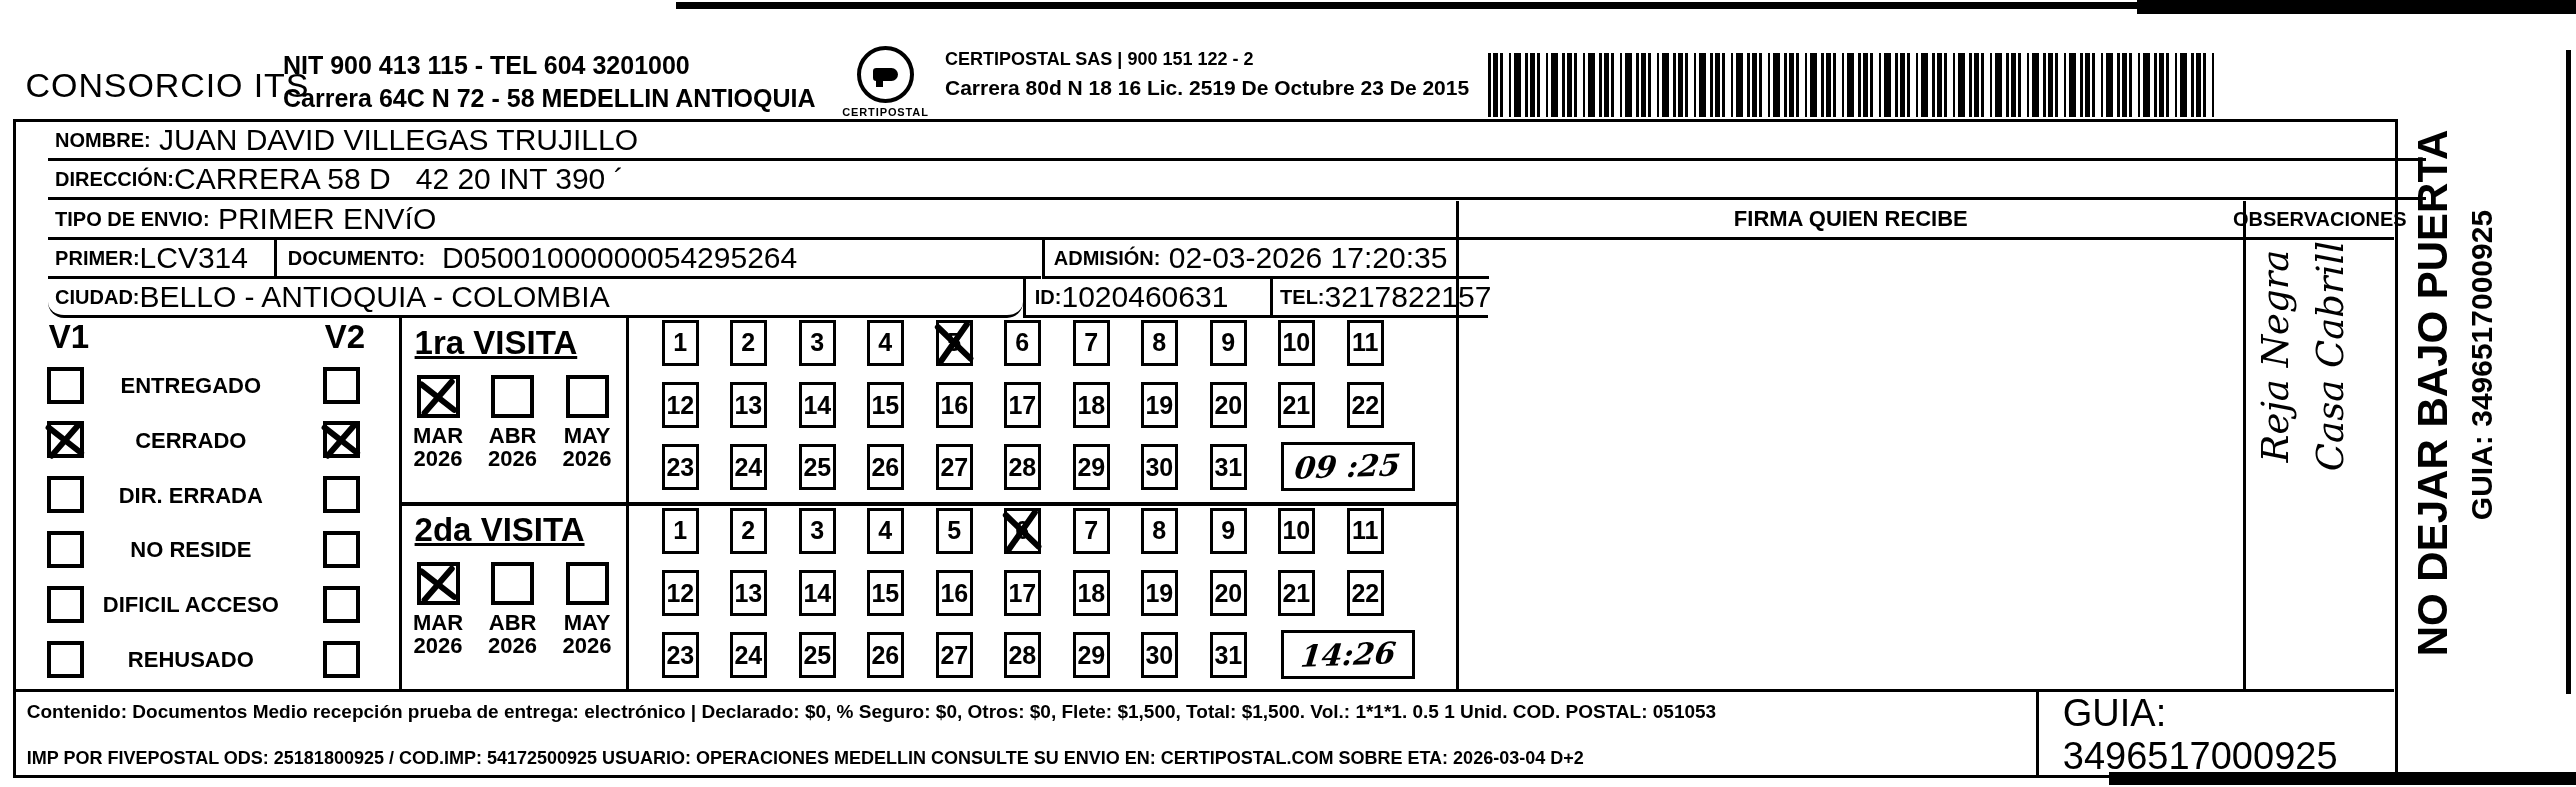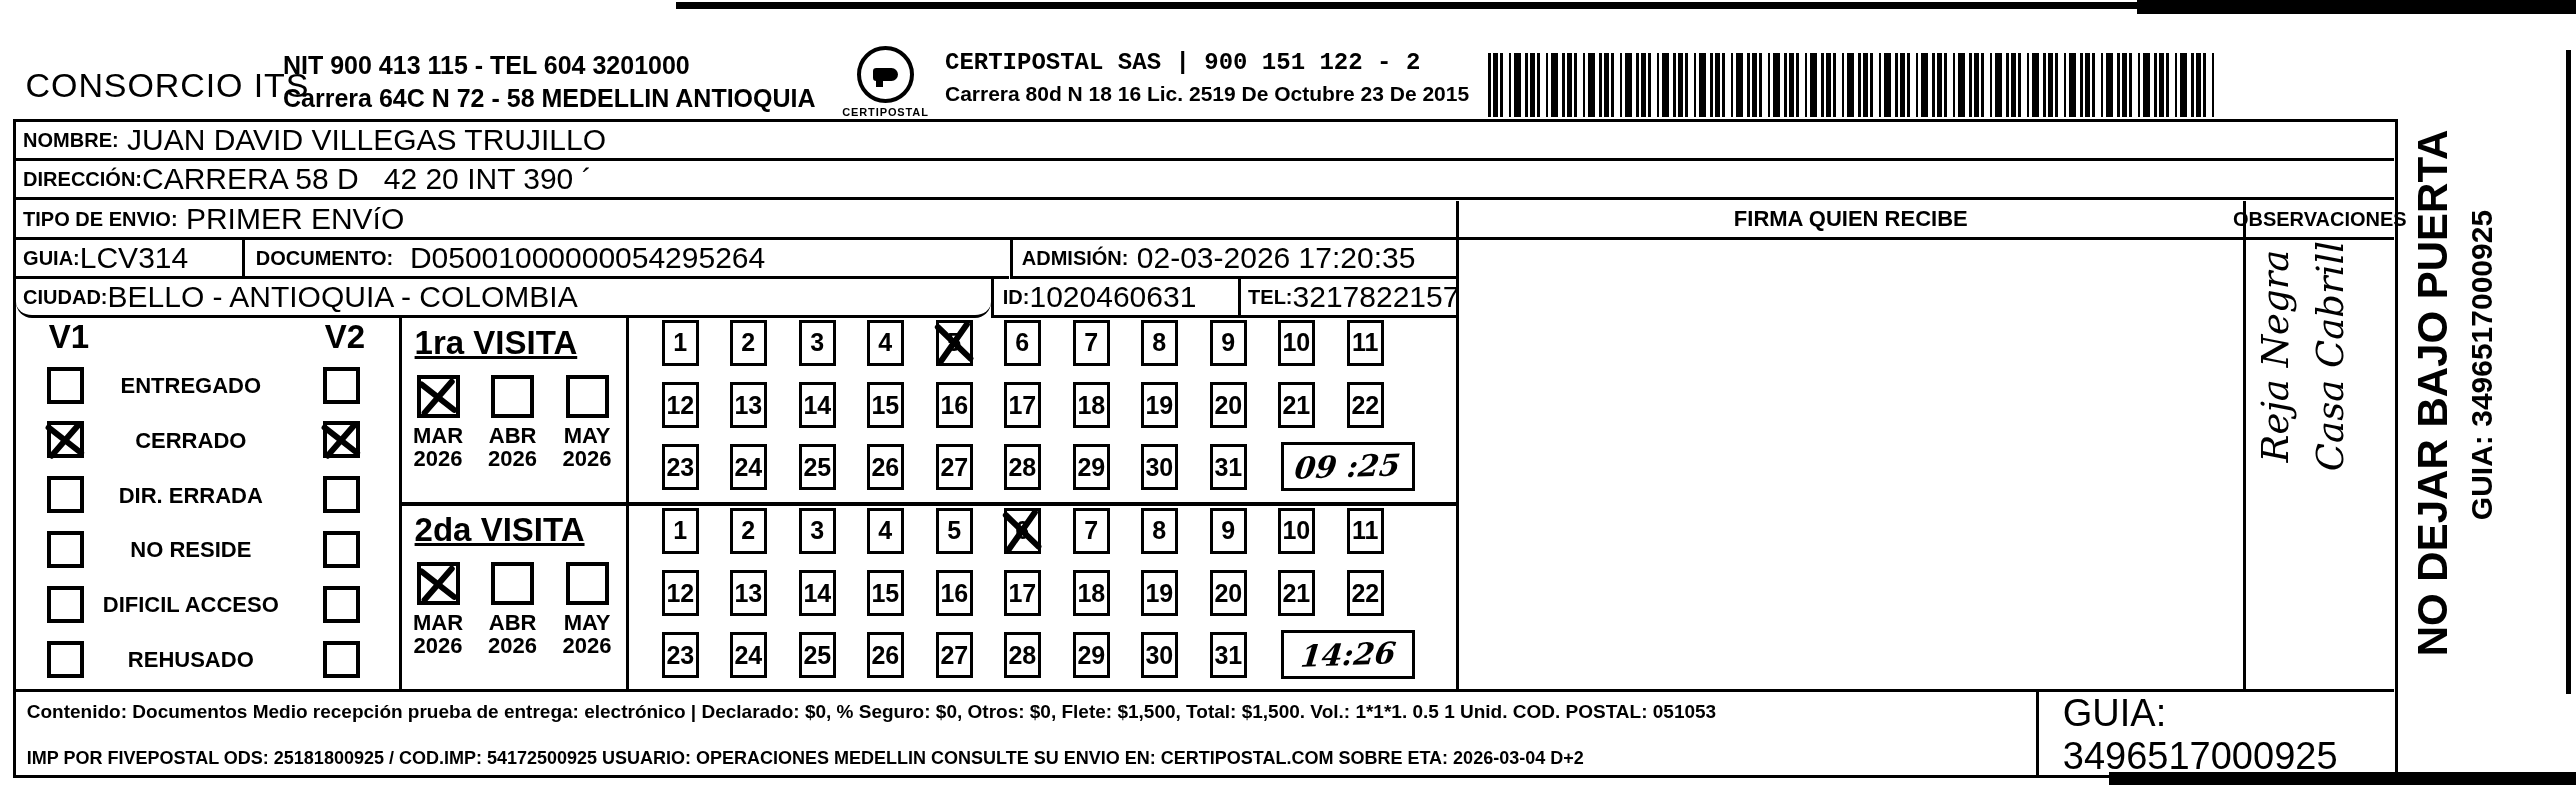--- a/index.html
+++ b/index.html
@@ -18,30 +18,30 @@
   .company{left:25.6px;top:66px;font-size:34px;letter-spacing:0.9px;}
   .nit-block{left:283px;top:49px;font-size:25px;font-weight:700;line-height:33px;}
   .logo{left:826px;top:46px;width:119px;text-align:center;}
   .logo-circle{width:49px;height:49px;border:4.6px solid #000;border-radius:50%;margin:0 auto;
                display:flex;align-items:center;justify-content:center;}
   .logo-glyph{width:25.6px;height:13.7px;background:#000;border-radius:3.7px 7.3px 7.3px 3.7px;position:relative;}
   .logo-glyph::after{content:"";position:absolute;left:3.7px;top:12px;width:6.4px;height:7.3px;background:#000;}
   .logo-name{font-size:11px;font-weight:700;letter-spacing:0.9px;margin-top:2.7px;}
   .logo-tag{width:79px;margin:1.8px auto 0;border-top:2.7px dotted #000;}
   .cp-block{left:945px;top:49px;}
-  .cp-line1{font-size:24px;font-weight:700;font-family:Liberation Mono, monospace;}
+  .cp-line1{font-size:18px;font-weight:700;}
   .cp-line2{font-size:21px;font-weight:700;margin-top:6.4px;}
   .barcode{left:1488px;top:53px;width:726px;height:64px;background:
     repeating-linear-gradient(90deg,#000 0px,#000 2.7px,#fff 2.7px,#fff 4.6px,#000 4.6px,#000 10px,
       #fff 10px,#fff 12px,#000 12px,#000 14.6px,#fff 14.6px,#fff 21px,#000 21px,#000 23px,
       #fff 23px,#fff 25.6px,#000 25.6px,#000 33px,#fff 33px,#fff 37px);}
 
   
   .main-table{left:12.8px;top:119px;width:2385px;height:659px;border:3.7px solid #000;box-sizing:border-box;}
-  .row-line{box-sizing:border-box;display:flex;align-items:center;}
+  .row-line{box-sizing:border-box;display:flex;align-items:center;margin-left:32px;}
   .lbl{font-size:20px;font-weight:700;white-space:pre;}
   .val{font-size:30px;font-weight:400;white-space:pre;}
   .row1{left:0;top:0;width:2378px;height:39px;border-bottom:3.7px solid #000;padding-left:7.3px;}
   .row2{left:0;top:39px;width:2378px;height:39px;border-bottom:3.7px solid #000;padding-left:7.3px;}
   .row3{left:0;top:79px;width:1440px;height:39px;border-bottom:3.7px solid #000;padding-left:7.3px;}
   .cell-placa{left:0;top:118px;width:229px;height:39px;border-bottom:3.7px solid #000;border-right:3.7px solid #000;padding-left:7.3px;}
   .cell-doc{left:229px;top:118px;width:764px;height:39px;border-bottom:3.7px solid #000;padding-left:11px;}
   .cell-adm{left:994px;top:118px;width:447px;height:39px;border-left:3.7px solid #000;border-bottom:3.7px solid #000;padding-left:9px;}
   .cell-ciudad{left:0;top:157px;width:975px;height:39px;border-bottom:3.7px solid #000;padding-left:7.3px;border-radius:16px;}
   .cell-id{left:975px;top:157px;width:247px;height:39px;border-left:3.7px solid #000;border-bottom:3.7px solid #000;padding-left:9px;}
@@ -152,21 +152,21 @@
       <span class="lbl">DIRECCIÓN:</span>
         <span class="val">CARRERA 58 D   42 20 INT 390 ´</span>
     </div>
     <div class="abs row-line row3">
       <span class="lbl">TIPO DE ENVIO:</span>
         <span class="val">&nbsp;</span>
         <span class="val">PRIMER ENVíO</span>
     </div>
 
     <div class="abs row-line cell-placa">
-      <span class="lbl">GUIA:</span>
+      <span class="lbl">PRIMER:</span>
         <span class="val">LCV314</span>
     </div>
     <div class="abs row-line cell-doc">
       <span class="lbl">DOCUMENTO:</span>
         <span class="val">&nbsp;&nbsp;</span>
         <span class="val">D05001000000054295264</span>
     </div>
     <div class="abs row-line cell-adm">
       <span class="lbl">ADMISIÓN:</span>
         <span class="val">&nbsp;</span>

